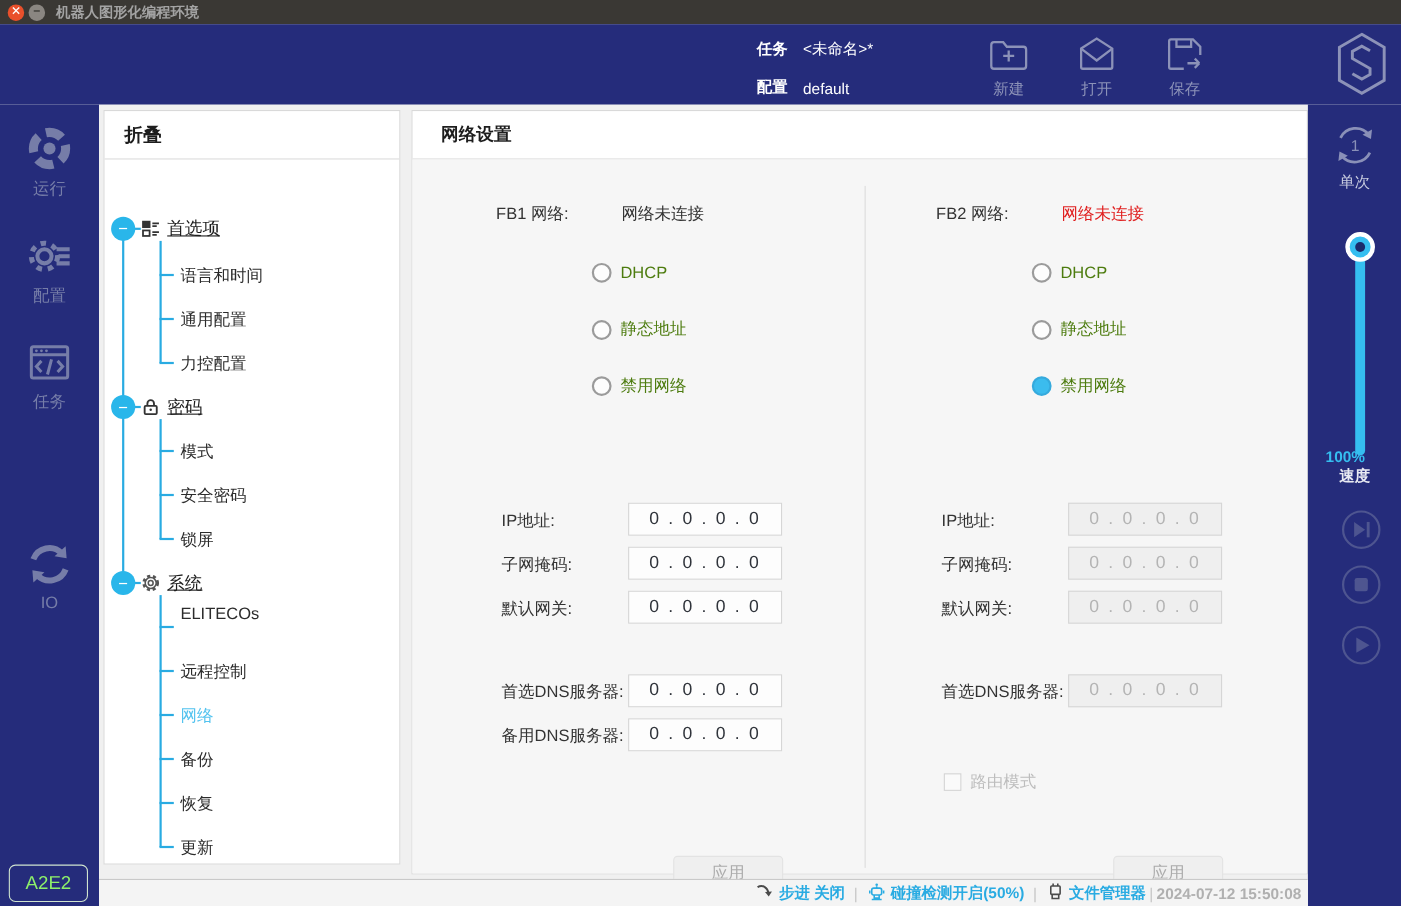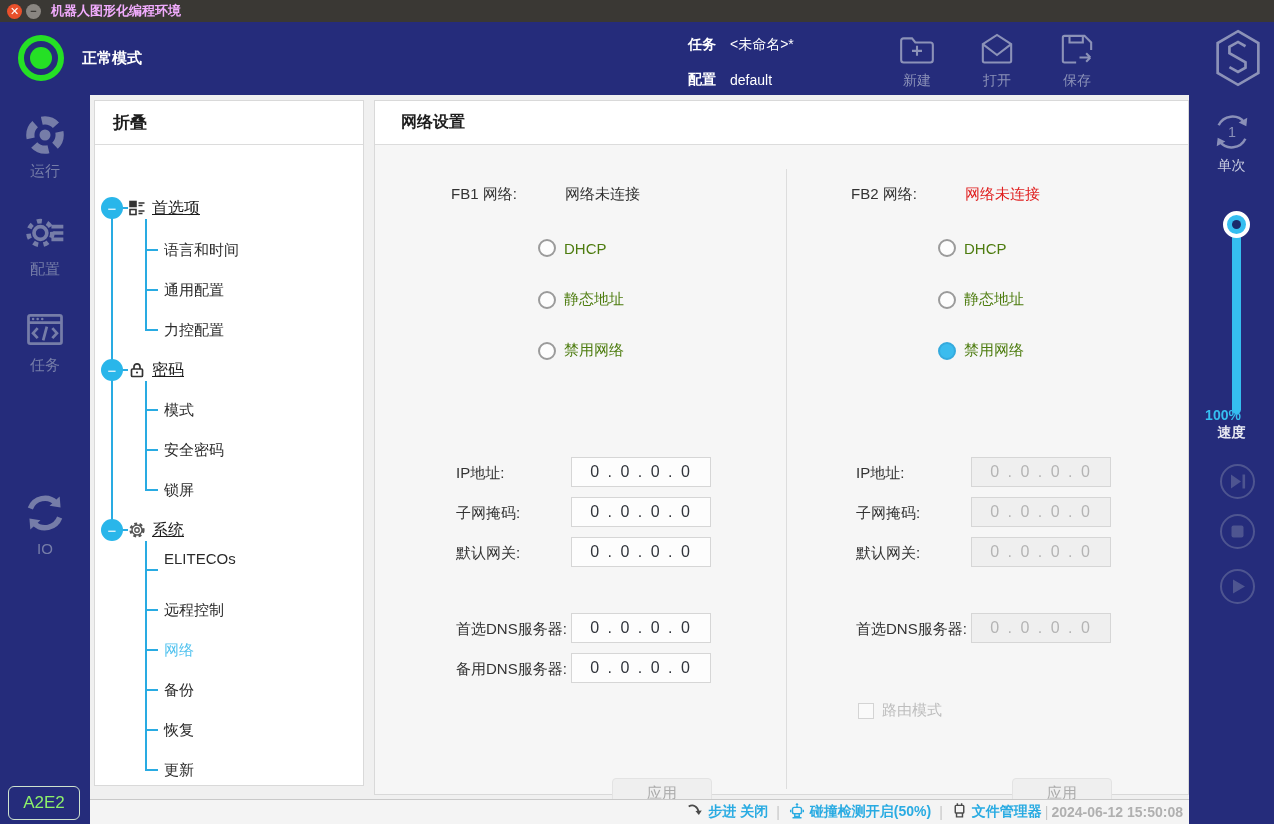--- a/index.html
+++ b/index.html
@@ -6,21 +6,21 @@
   html,body { width:1274px; height:824px; font-family:"Liberation Sans","DejaVu Sans",sans-serif; }
   #app { position:relative; width:1274px; height:824px; background:#f0f0f0; overflow:hidden; }
 
   
   .titlebar { position:absolute; left:0; top:0; width:100%; height:22px; background:#3a3834;
               display:flex; align-items:center; padding-left:7px; }
   .tb-btn { width:15px; height:15px; border-radius:50%; display:inline-flex; align-items:center;
             justify-content:center; font-size:11px; line-height:1; margin-right:4px; color:#fff; }
   .tb-close { background:#e9502b; }
   .tb-min { background:#8a8681; color:#3a3834; font-weight:bold; }
-  .tb-title { color:#f0abfc; font-weight:bold; font-size:13px; margin-left:6px; }
+  .tb-title { color:#a3a3a3; font-weight:bold; font-size:13px; margin-left:6px; }
 
   
   .header { position:absolute; left:0; top:22px; width:100%; height:73px; background:#252c7b; }
   .mode { position:absolute; left:18px; top:13px; display:flex; align-items:center; }
   .mode-dot { width:46px; height:46px; border-radius:50%; border:6px solid #25e025;
               display:flex; align-items:center; justify-content:center; }
   .mode-dot::after { content:""; width:22px; height:22px; border-radius:50%; background:#25e025; }
   .mode-label { color:#fff; font-weight:bold; font-size:15px; margin-left:18px; }
   .tc { position:absolute; left:688px; top:10px; color:#fff; font-size:14px; }
   .tc-row { height:26px; display:flex; align-items:center; margin-bottom:9px; }
@@ -112,24 +112,20 @@
 
 <div id="app">
 
   <div class="titlebar">
     <span class="tb-btn tb-close">✕</span>
     <span class="tb-btn tb-min">−</span>
     <span class="tb-title">机器人图形化编程环境</span>
   </div>
 
   <div class="header">
-    <div class="mode">
-      <span class="mode-dot"></span>
-      <span class="mode-label">正常模式</span>
-    </div>
     <div class="tc">
       <div class="tc-row">
         <span class="tc-key">任务</span>
         <span class="tc-val">&lt;未命名&gt;*</span>
       </div>
       <div class="tc-row">
         <span class="tc-key">配置</span>
         <span class="tc-val">default</span>
       </div>
     </div>
@@ -436,16 +432,16 @@
       <span>
         <svg width="17" height="17" viewBox="0 0 20 20" fill="none" stroke="#4a4a4a" stroke-width="1.7">
           <rect x="5" y="4" width="10" height="9" rx="1"></rect>
           <path d="M7.5 4V1.5M12.5 4V1.5"></path>
           <path d="M6.5 13v4.5h7V13"></path>
         </svg>
       </span>
       <span>文件管理器</span>
     </span>
     <span class="sb-sep2">|</span>
-    <span class="sb-time">2024-06-12 15:50:08</span>
+    <span class="sb-time">2024-07-12 15:50:08</span>
   </div>
 
 </div>
 
 </body></html>

